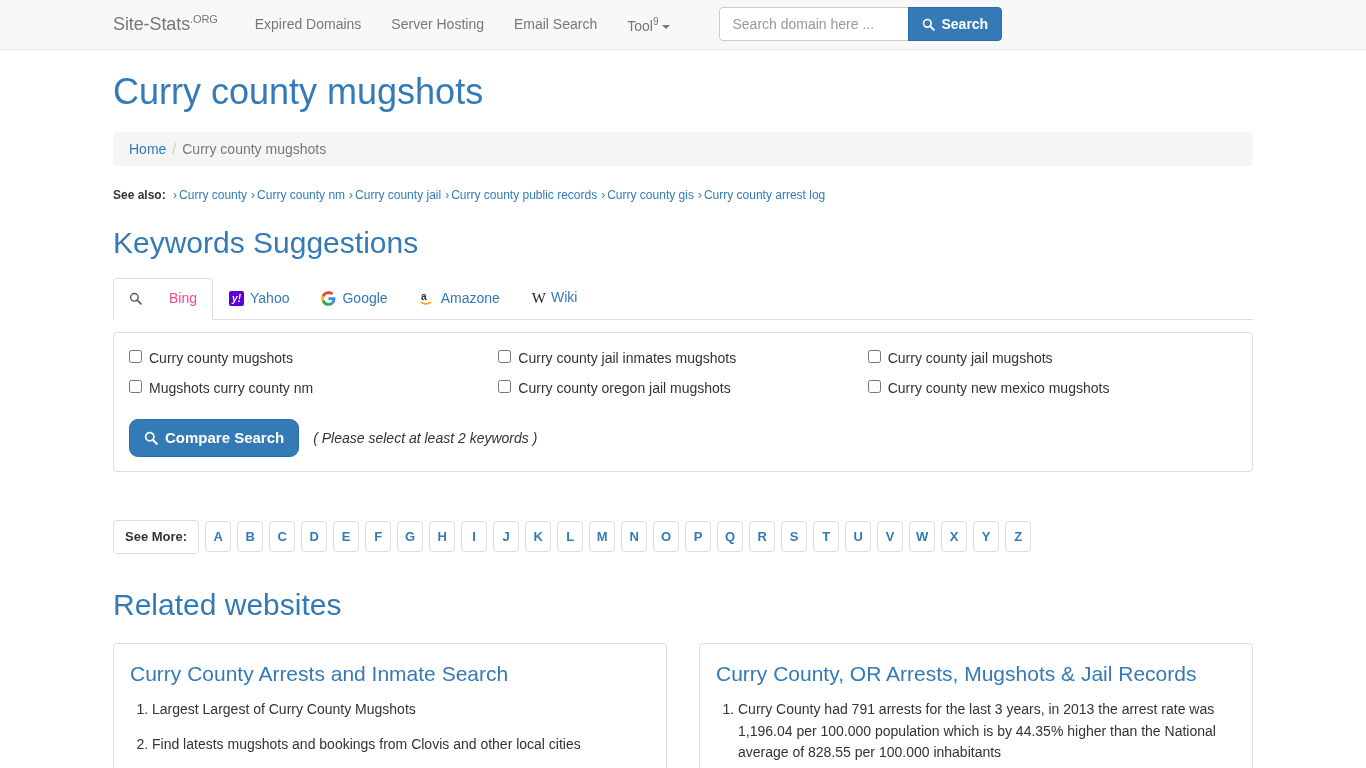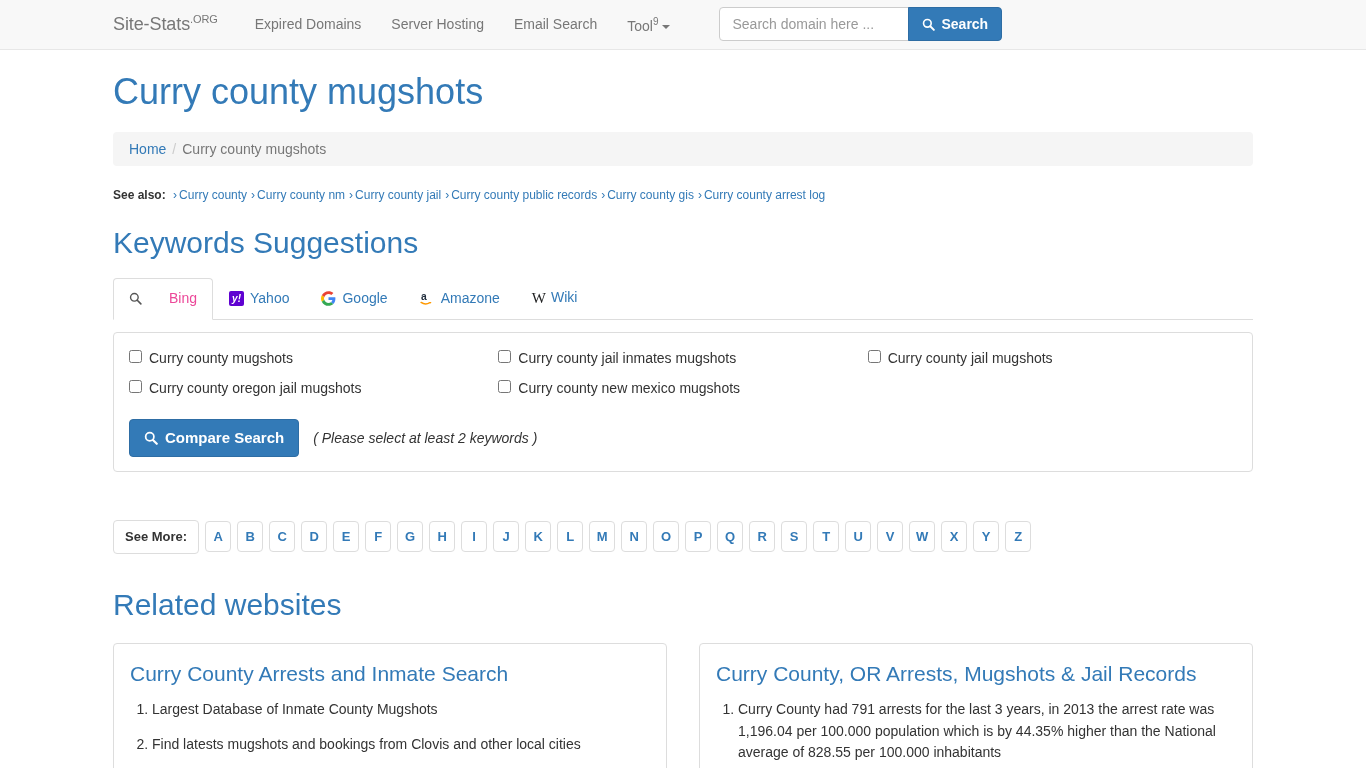--- a/index.html
+++ b/index.html
@@ -234,21 +234,21 @@
   }
   .kw-actions {
     display: flex;
     align-items: center;
     gap: 14px;
     margin-top: 21px;
   }
   .btn-compare {
     background: #337ab7;
     border: 1px solid #2e6da4;
-    border-radius: 4px;
+    border-radius: 9px;
     color: #ffffff;
     font-size: 15px;
     font-weight: bold;
     padding: 9px 14px;
     cursor: pointer;
     font-family: "Liberation Sans", sans-serif;
     display: inline-flex;
     align-items: center;
     gap: 7px;
     line-height: 1.2;
@@ -428,20 +428,24 @@
         <label class="kw-item">
           <input type="checkbox" style="">
           <span>Curry county jail inmates mugshots</span>
         </label>
         <label class="kw-item">
           <input type="checkbox" style="">
           <span>Curry county jail mugshots</span>
         </label>
         <label class="kw-item">
           <input type="checkbox" style="">
+          <span>Mugshots curry county nm</span>
+        </label>
+        <label class="kw-item">
+          <input type="checkbox" style="">
           <span>Curry county oregon jail mugshots</span>
         </label>
         <label class="kw-item">
           <input type="checkbox" style="">
           <span>Curry county new mexico mugshots</span>
         </label>
       </div>
     <div class="kw-actions">
       <button class="btn-compare">
         <svg class="svg-ico" width="14" height="14" viewBox="0 0 16 16">
@@ -485,21 +489,21 @@
         <a class="alpha-btn">Z</a>
       </span>
   </div>
 
   <h2 class="related-title">Related websites</h2>
 
   <div class="cards" id="cards-holder">
       <div class="card">
         <a class="card-title" style="display: block;">Curry County Arrests and Inmate Search</a>
         <ol>
-          <li>Largest Database of Inmate County Mugshots</li>
+          <li>Largest Largest of Curry County Mugshots</li>
           <li>Find latests mugshots and bookings from Clovis and other local cities</li>
         </ol>
       </div>
       <div class="card">
         <a class="card-title" style="display: block;">Curry County, OR Arrests, Mugshots &amp; Jail Records</a>
         <ol>
           <li>Curry County had 791 arrests for the last 3 years, in 2013 the arrest rate was 1,196.04 per 100.000 population which is by 44.35% higher than the National average of 828.55 per 100.000 inhabitants</li>
         </ol>
       </div>
     </div>

